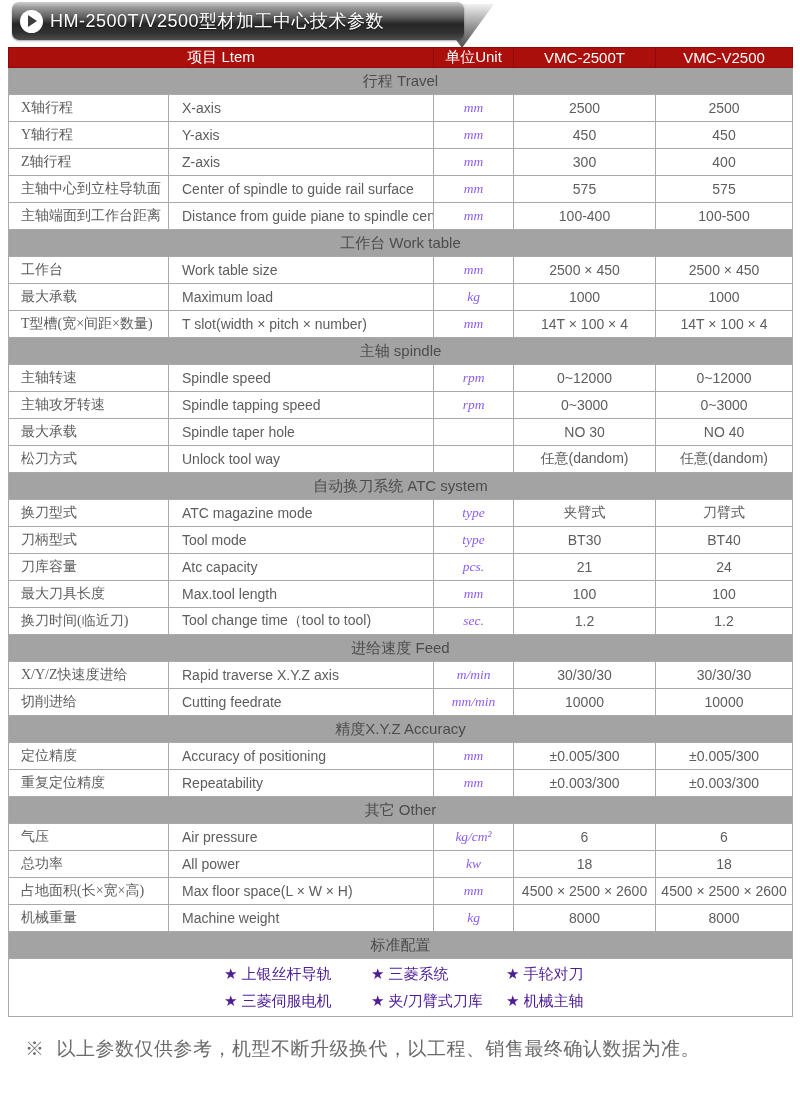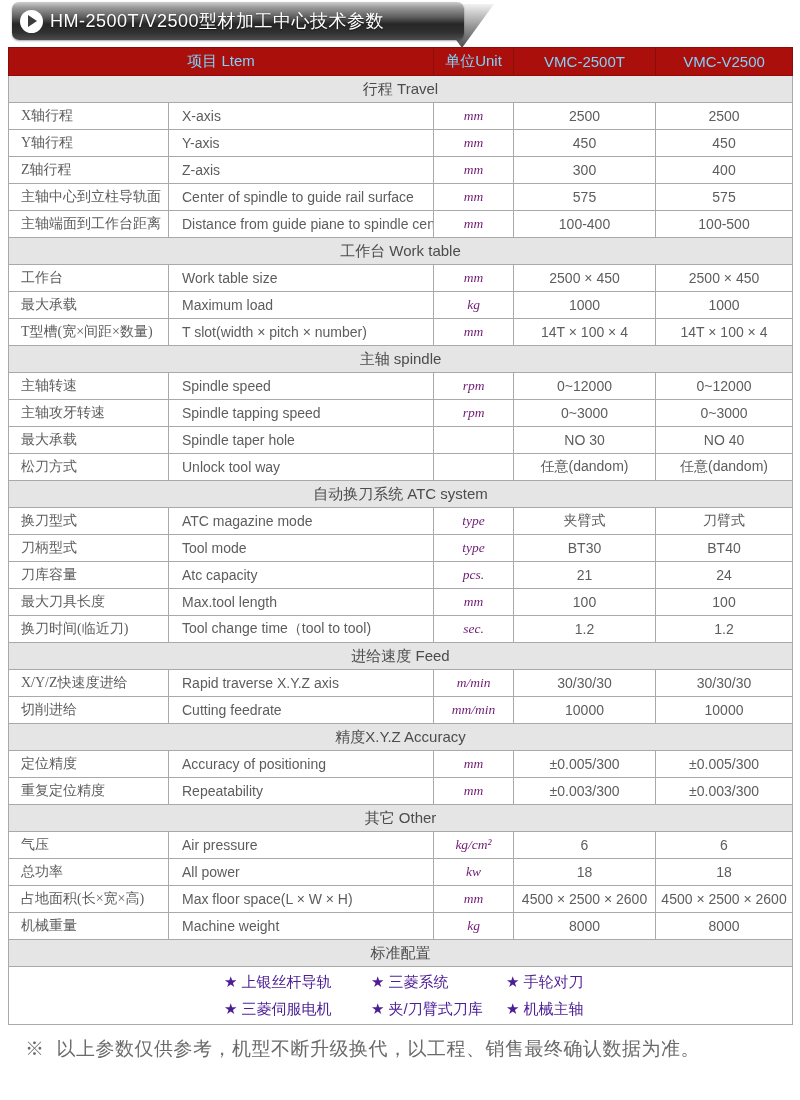--- a/index.html
+++ b/index.html
@@ -23,32 +23,32 @@
     border-left:9px solid #3c3c3c; border-top:6.5px solid transparent;
     border-bottom:6.5px solid transparent; }
   .title-text { color:#ffffff; font-size:18px; letter-spacing:.5px; white-space:nowrap;
     text-shadow:0 1px 1px rgba(0,0,0,.5); }
 
   
   table.spec { position:absolute; left:8px; top:47px; width:784px;
     border-collapse:collapse; table-layout:fixed; }
   td { overflow:hidden; white-space:nowrap; }
 
-  thead td { background:#aa0f0c; color:#7dd3fc; font-size:15px; text-align:center;
-    height:28px; border:1px solid #8c0c0a; border-left:1px solid #cf7c72;margin-left:12px; }
+  thead td { background:#aa0f0c; color:#ffffff; font-size:15px; text-align:center;
+    height:20px; border:1px solid #8c0c0a; border-left:1px solid #cf7c72;margin-left:12px; }
   thead td:first-child { border-left:1px solid #8c0c0a; }
 
   tbody td { border:1px solid #a9a9a9; height:27px; font-size:14px; color:#5d5d5d;
     background:#ffffff; }
-  tr.section-row td { background:#e5e5e5; text-align:center; font-size:15px;
+  tr.section-row td { background:#a3a3a3; text-align:center; font-size:15px;
     color:#4c4c4c; }
   td.c-cn { padding-left:12px; text-align:left;font-family:Liberation Serif, serif; }
   td.c-en { padding-left:13px; text-align:left; }
   td.c-unit { text-align:center; font-family:"Liberation Serif","DejaVu Serif",serif;
-    font-style:italic; font-size:13.5px; color:#701a75; }
+    font-style:italic; font-size:13.5px; color:#8b5cf6; }
   td.c-val { text-align:center; }
 
   tr.config-row td { height:58px; padding-left:215px; }
   .config-line { display:flex; align-items:center; height:27px; font-size:15px;
     color:#4c1d95; }
   .config-line span { display:inline-block; }
   .config-line span:nth-child(1) { width:147px; }
   .config-line span:nth-child(2) { width:135px; }
 
   

